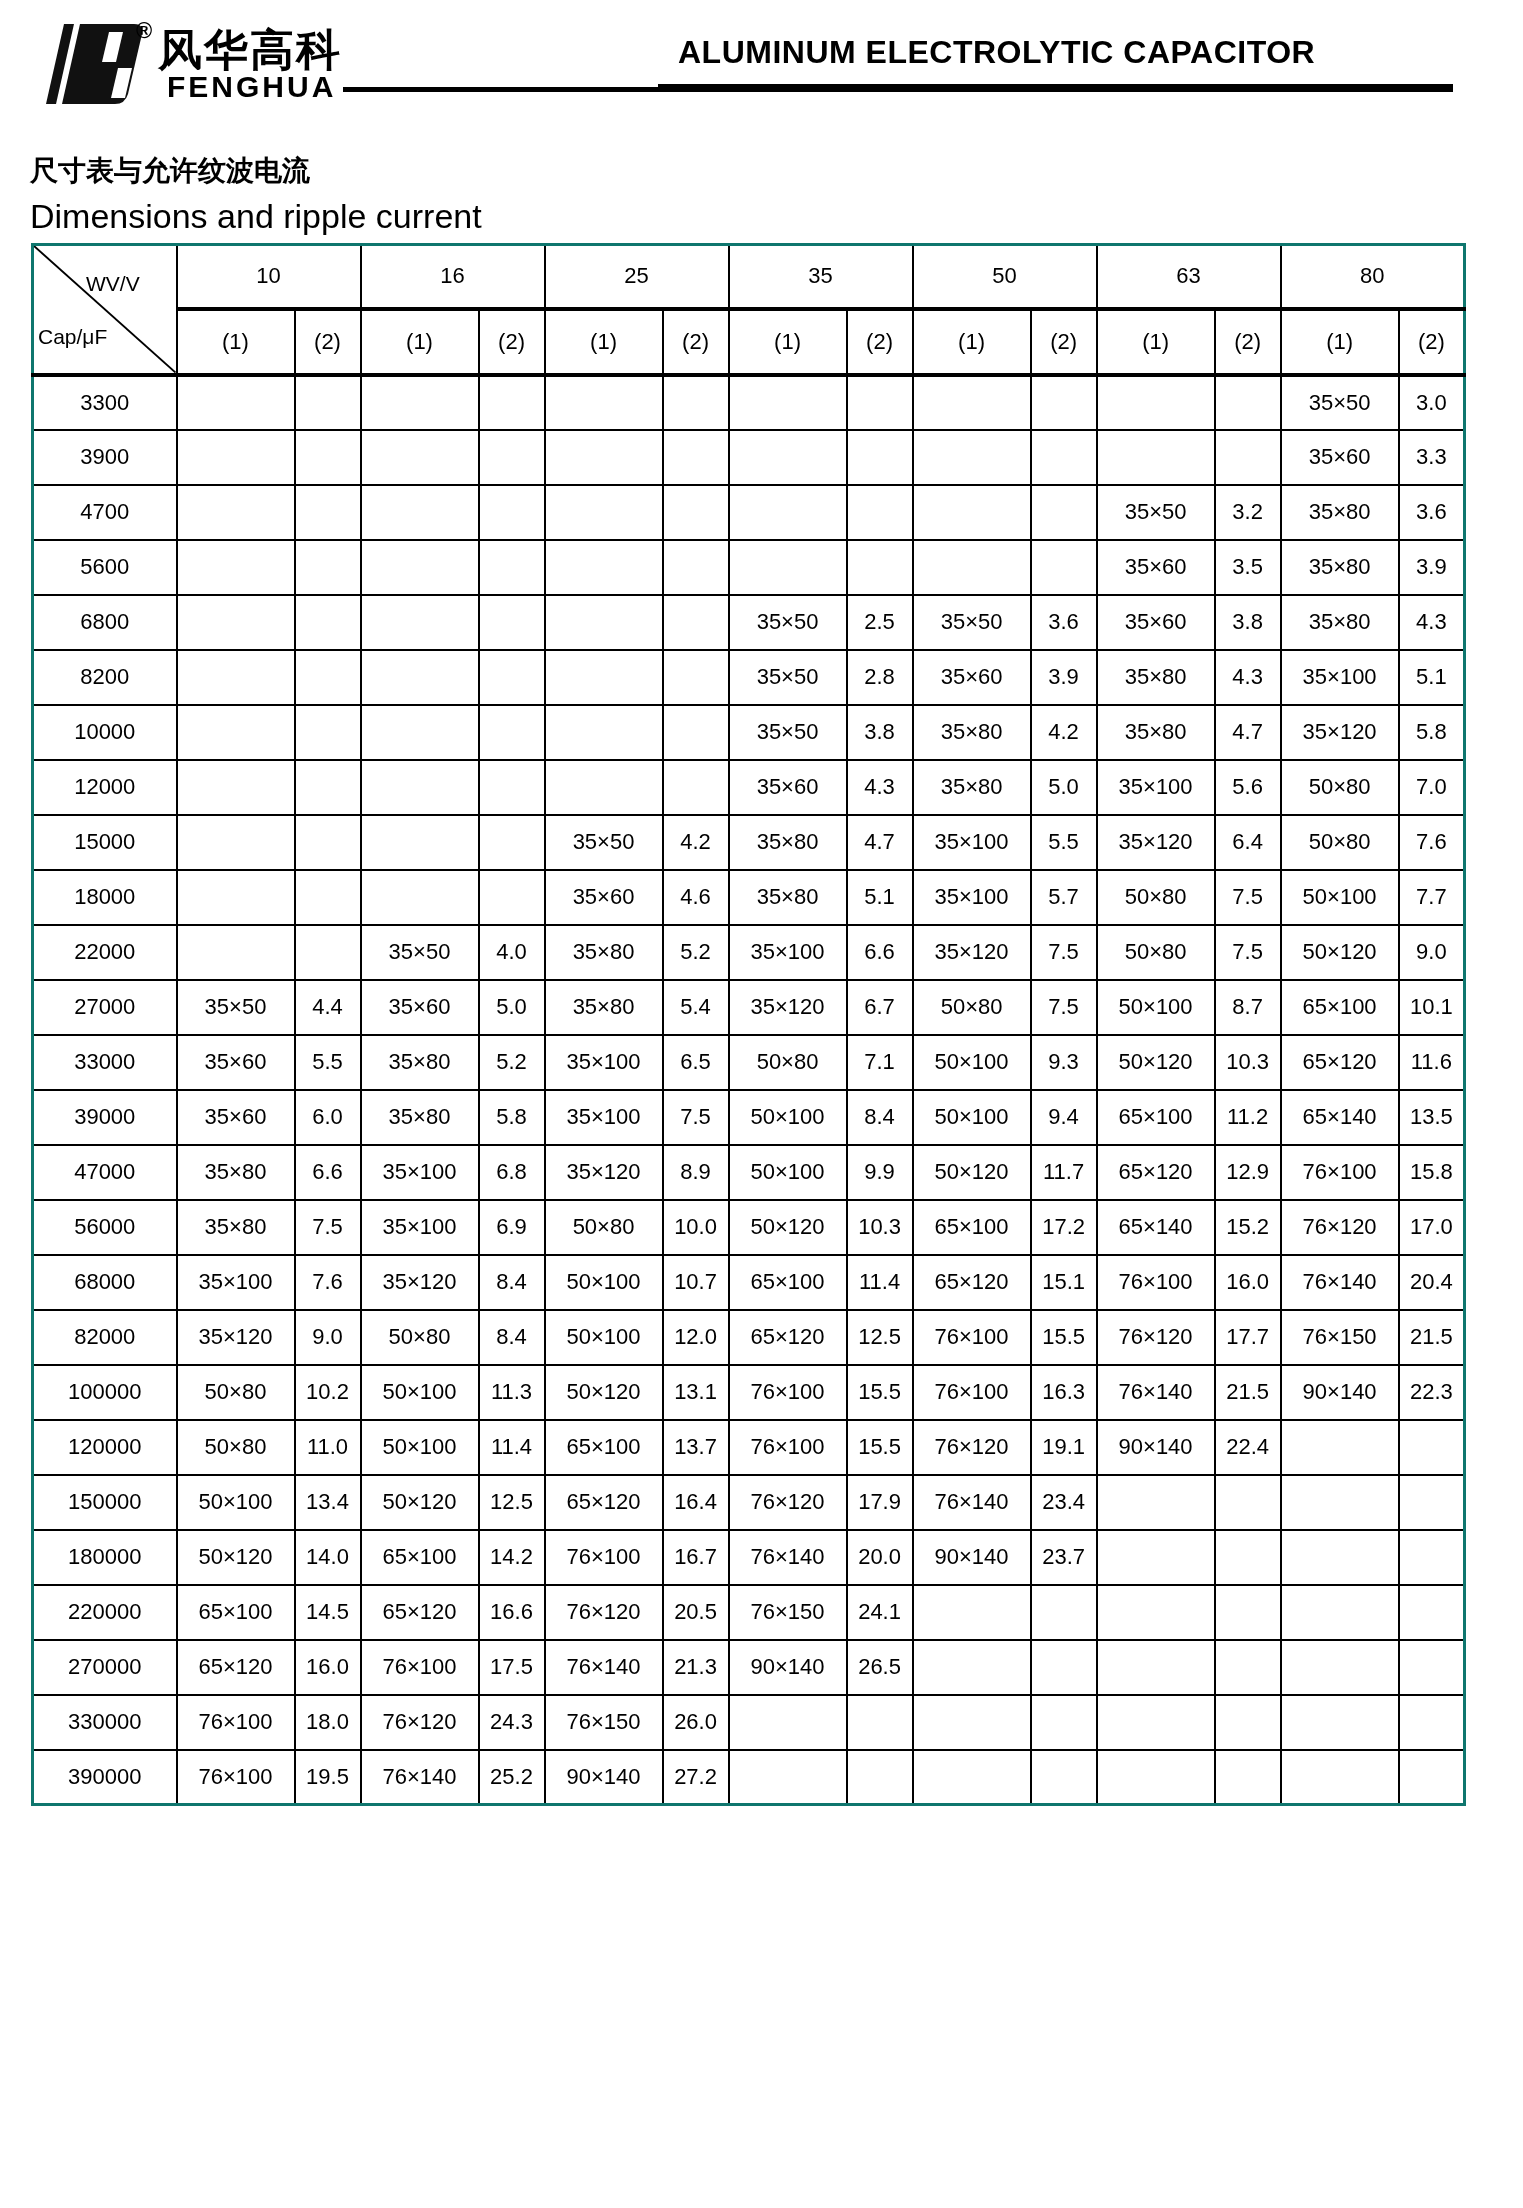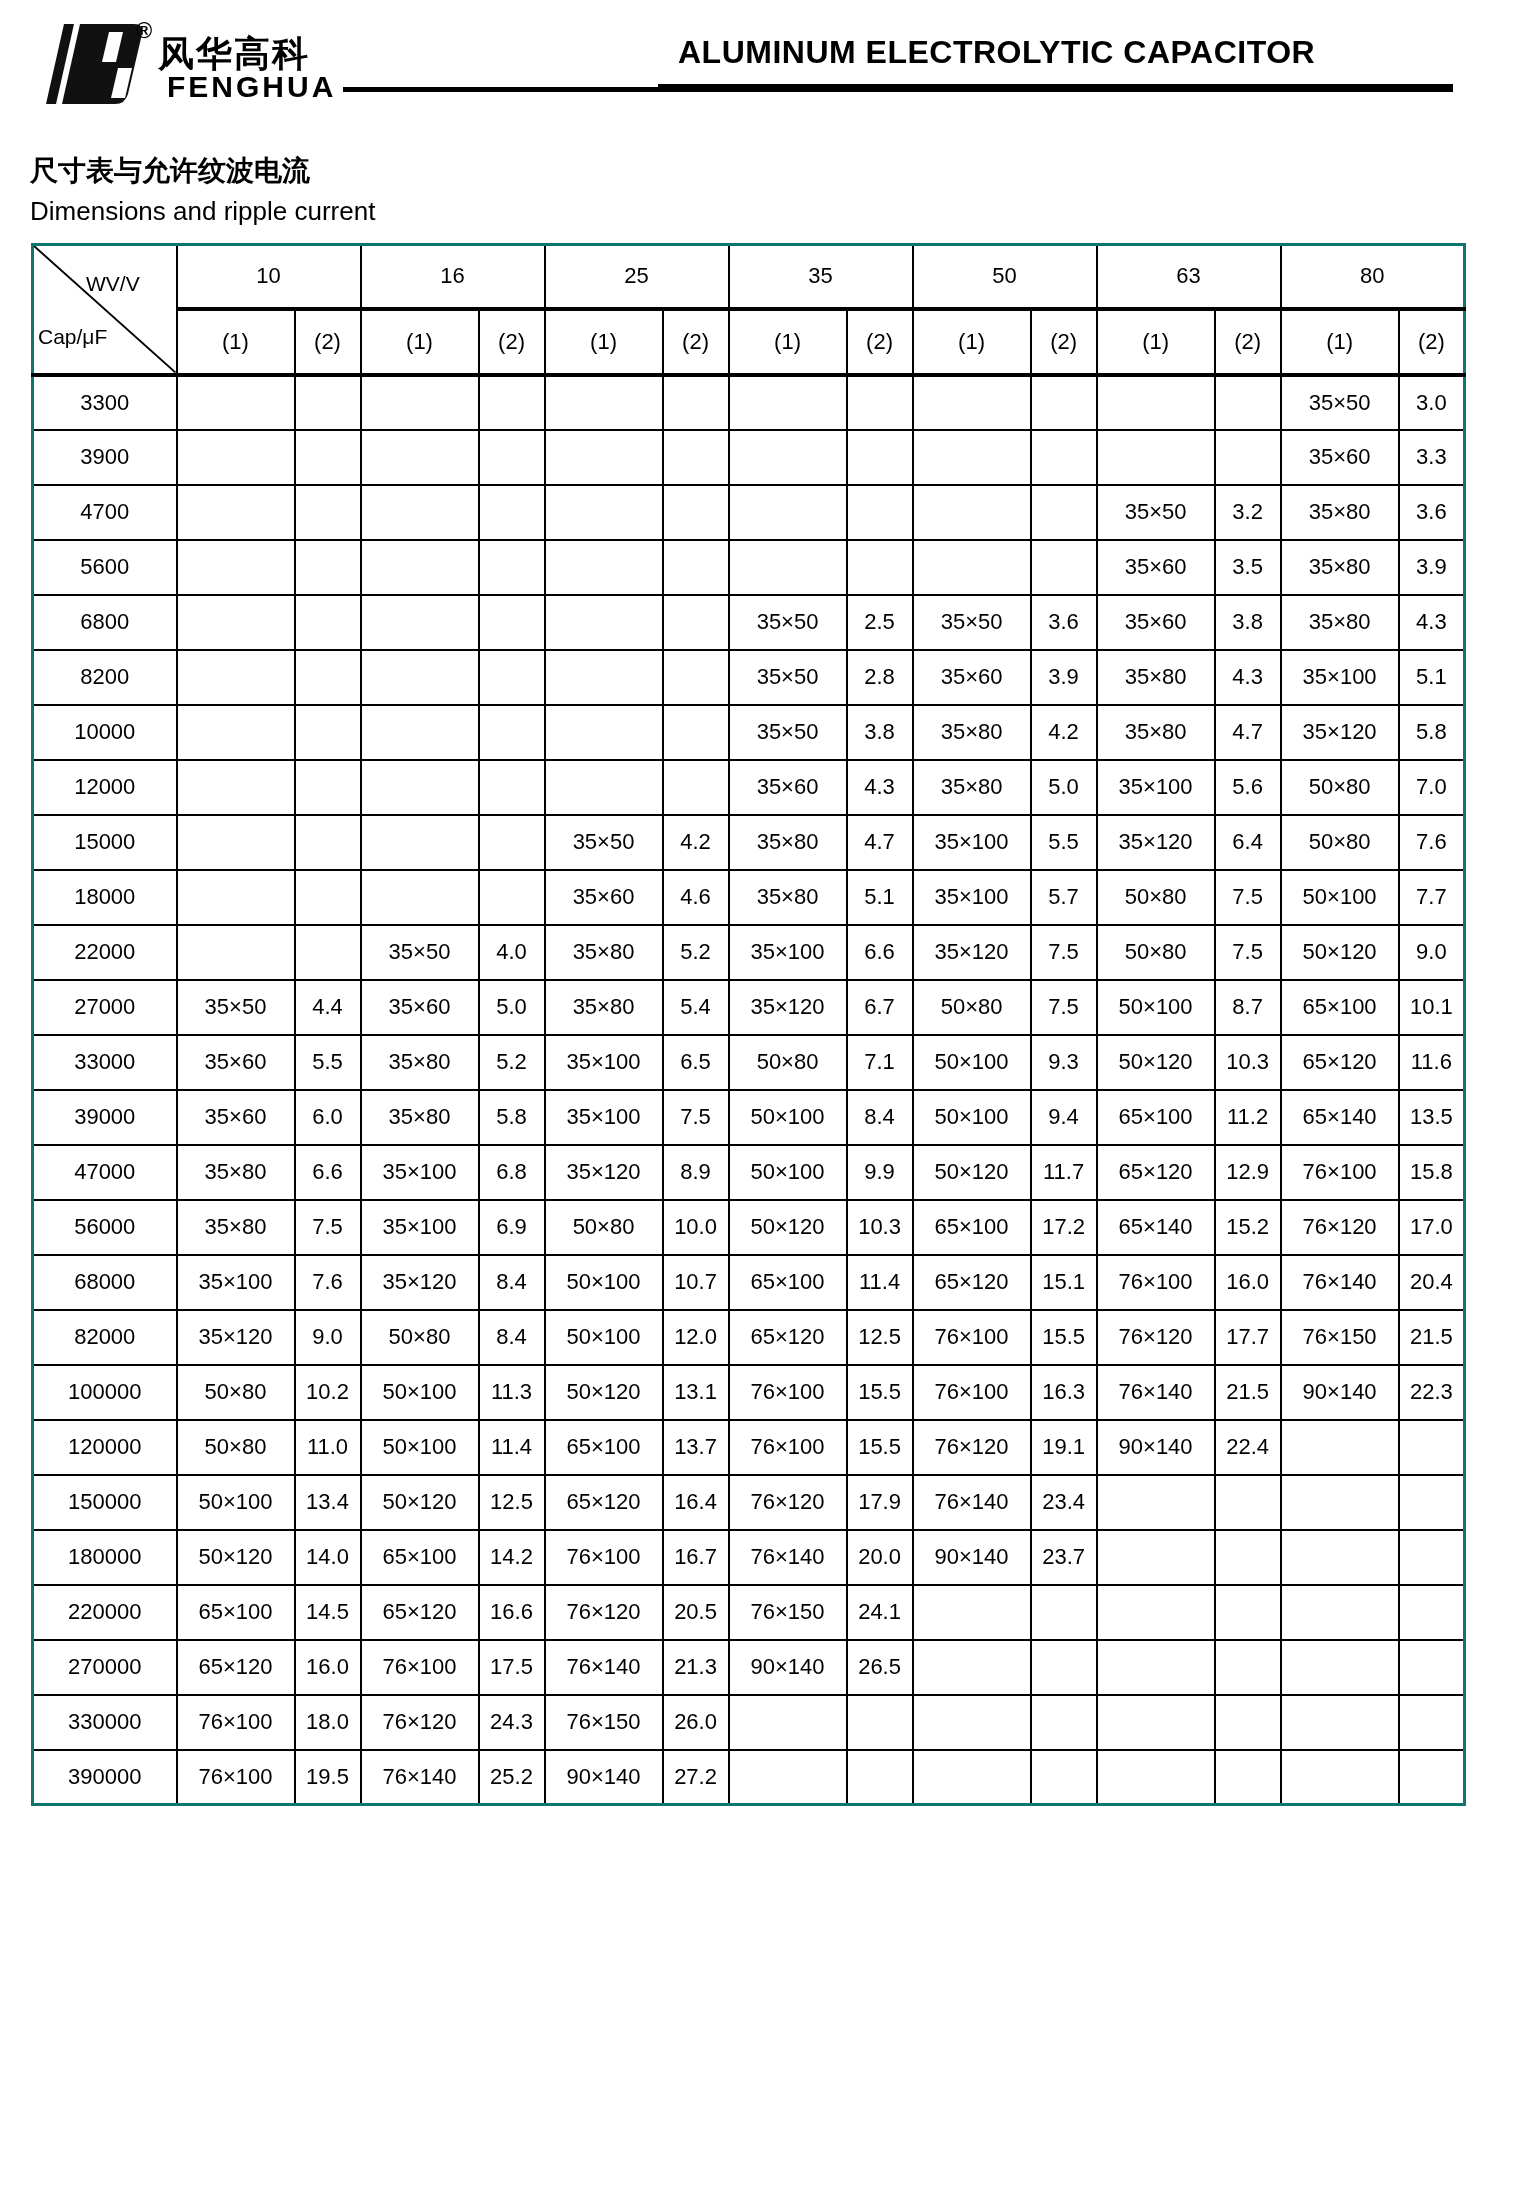--- a/index.html
+++ b/index.html
@@ -7,29 +7,29 @@
     width: 1523px; height: 2208px;
     background: #ffffff;
     position: relative;
     font-family: "Liberation Sans", sans-serif;
     color: #000;
     overflow: hidden;
   }
   
   .logo-svg { position: absolute; left: 38px; top: 24px; width: 104px; height: 80px; }
   .reg-mark { position: absolute; left: 136px; top: 18px; font-size: 22px; font-weight: bold; }
-  .brand-zh { position: absolute; left: 158px; top: 36px; font-size: 36px; font-weight: bold; letter-spacing: 2px; line-height: 1; }
+  .brand-zh { position: absolute; left: 158px; top: 28px; font-size: 44px; font-weight: bold; letter-spacing: 2px; line-height: 1; }
   .brand-en { position: absolute; left: 159px; top: 72px; font-size: 30px; font-weight: bold; letter-spacing: 3px; line-height: 1; margin-left: 8px; }
   .doc-title { position: absolute; left: 678px; top: 36px; margin: 0; font-size: 32px; font-weight: bold; letter-spacing: 0.5px; line-height: 1; white-space: nowrap; }
   .rule { position: absolute; background: #000; }
   .rule-left  { left: 343px; top: 87px; width: 318px; height: 5px; }
   .rule-right { left: 658px; top: 84px; width: 795px; height: 8px; }
   
   .sec-zh { position: absolute; left: 30px; top: 154px; font-size: 28px; font-weight: bold; line-height: 1.2; }
-  .sec-en { position: absolute; left: 30px; top: 196px; font-size: 26px; line-height: 1.2; }
+  .sec-en { position: absolute; left: 30px; top: 196px; font-size: 34px; line-height: 1.2; }
   
   table.dim {
     position: absolute; left: 31px; top: 243px;
     width: 1432px;
     border-collapse: collapse; table-layout: fixed;
     border: 3px solid #0f766e;
   }
   table.dim td {
     border: 2px solid #000;
     text-align: center; vertical-align: middle;

